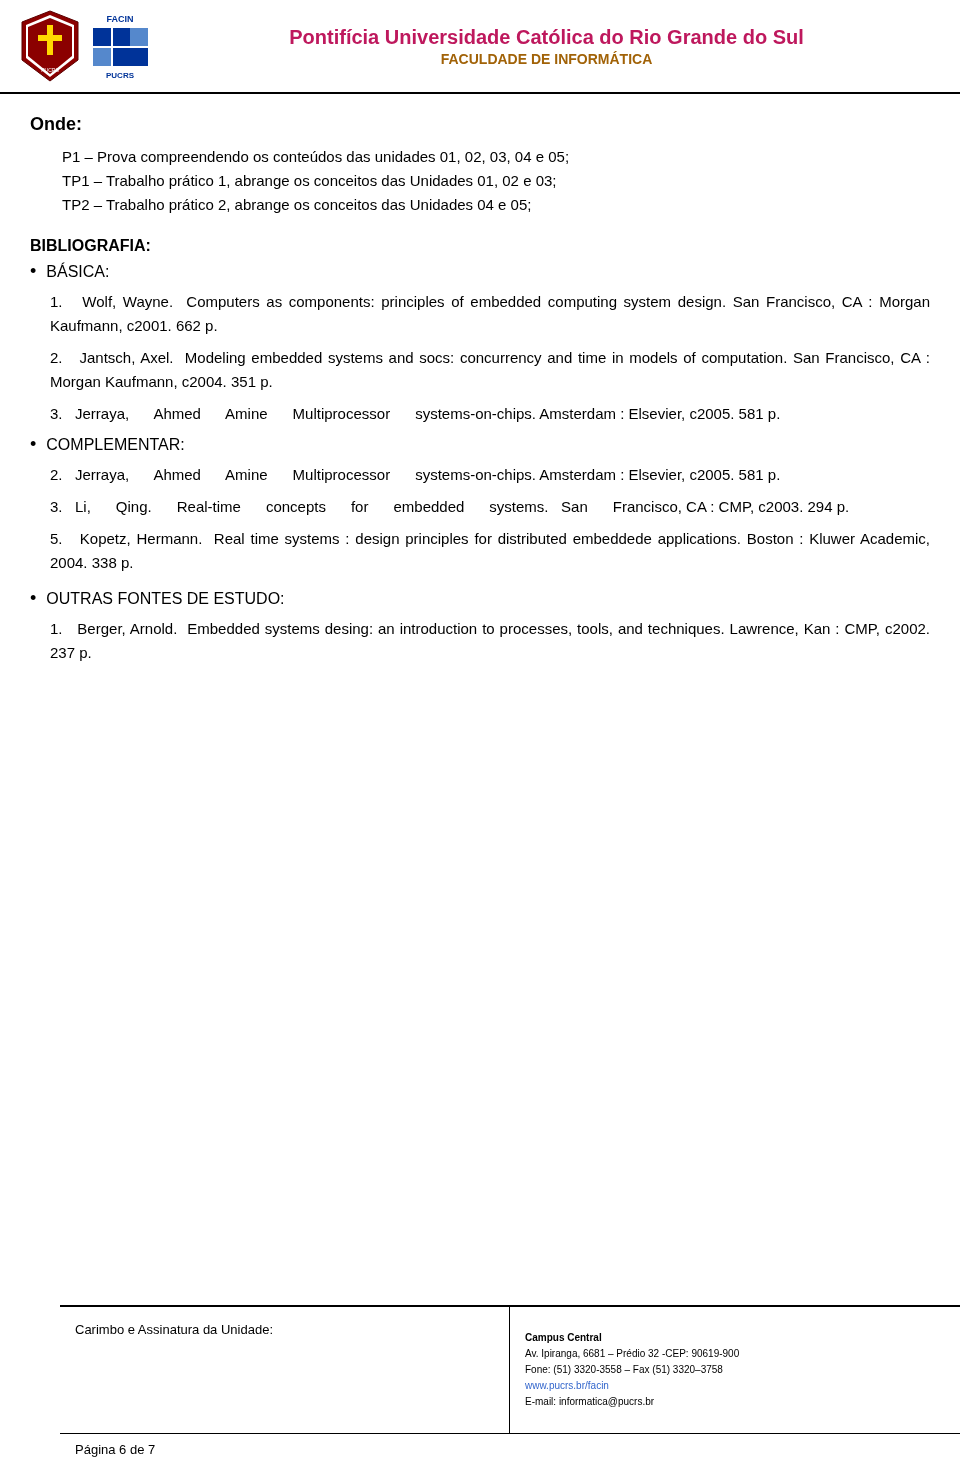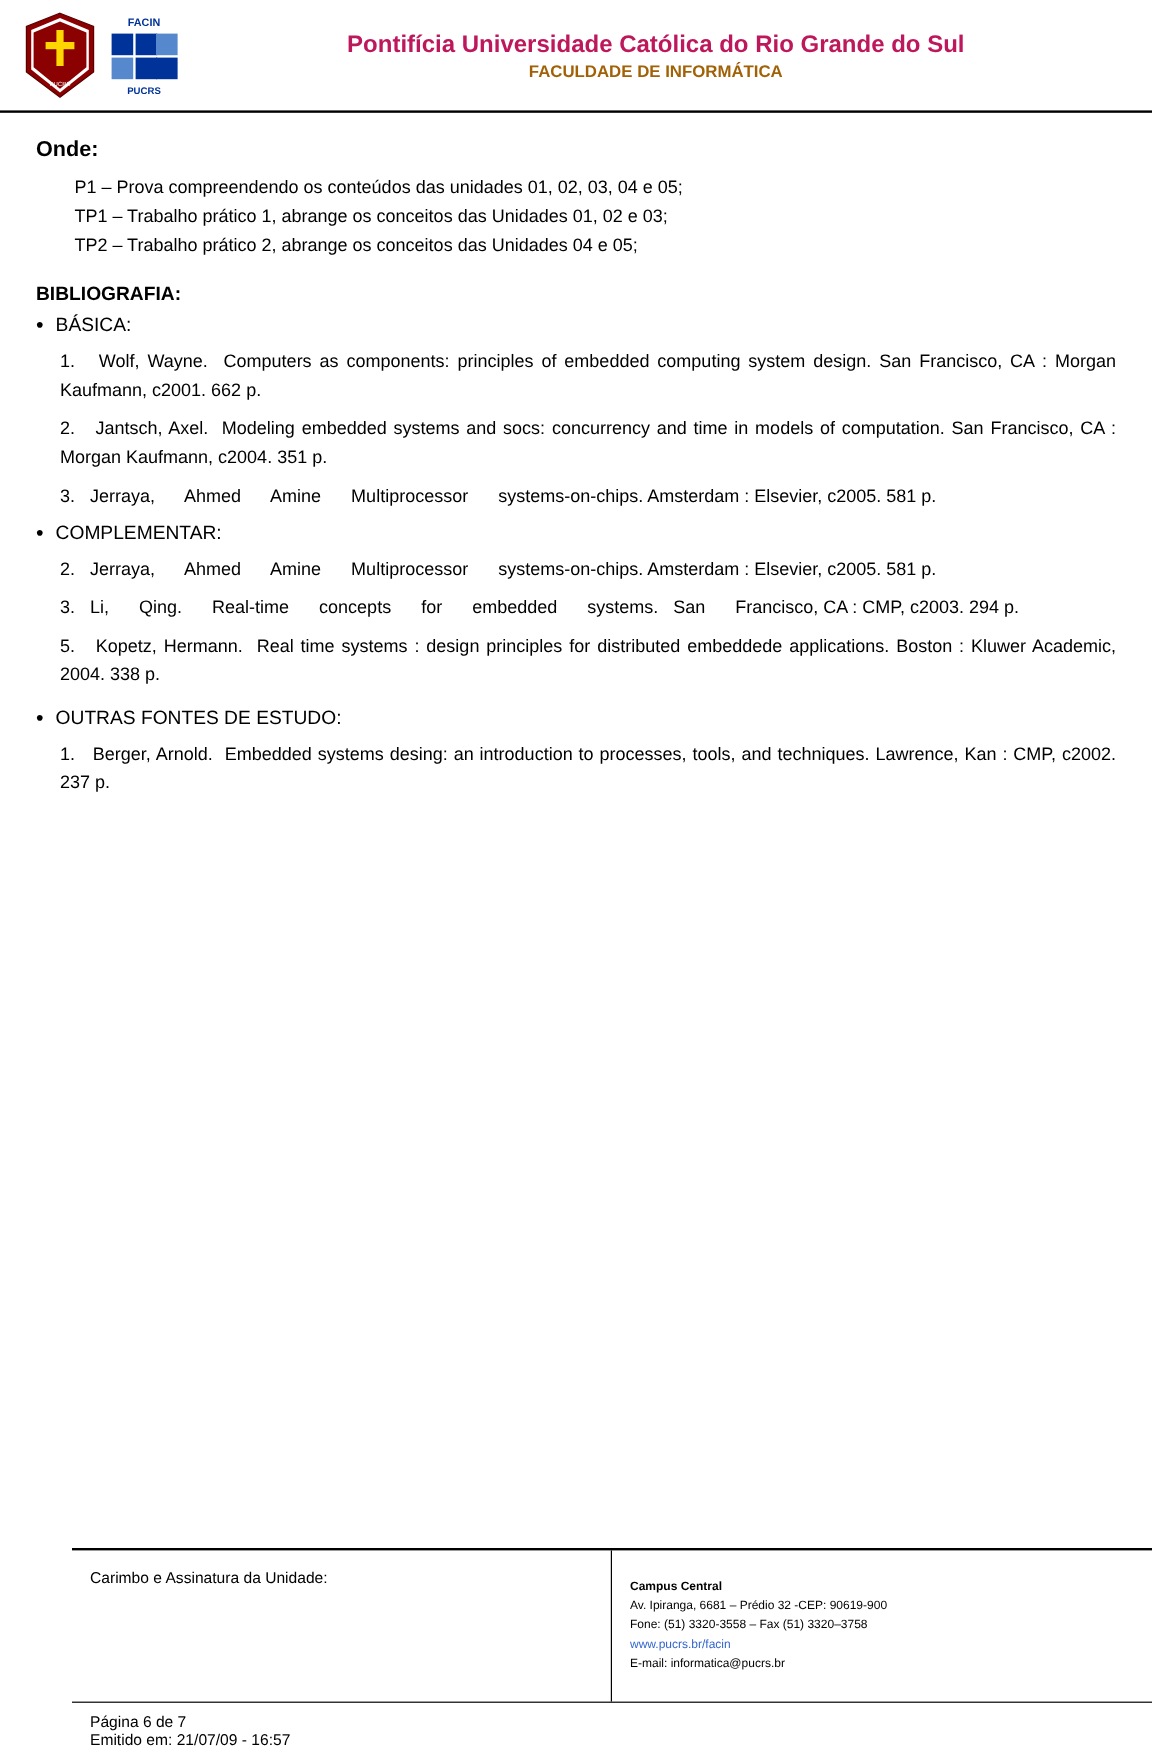--- a/index.html
+++ b/index.html
@@ -228,15 +228,14 @@
       <div>Fone: (51) 3320-3558 – Fax (51) 3320–3758</div>
       <div>
         <a href="#" style="color: #3366cc; text-decoration: none;">www.pucrs.br/facin</a>
       </div>
       <div>E-mail: informatica@pucrs.br</div>
     </div>
   </div>
 
   <div style="border-top: 1px solid #000; padding: 8px 15px; font-size: 13px;">
     <div>Página 6 de 7</div>
-    <div>Emitido em: 21/07/09 - 16:57</div>
   </div>
 </div>
 
 </body></html>

